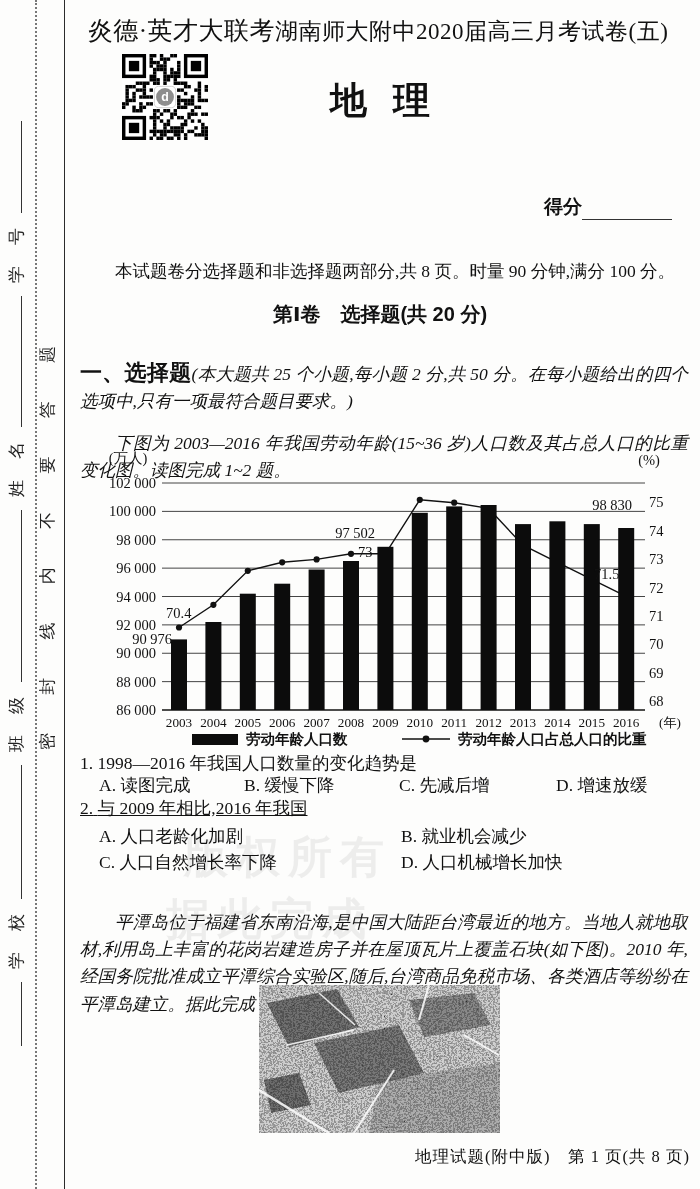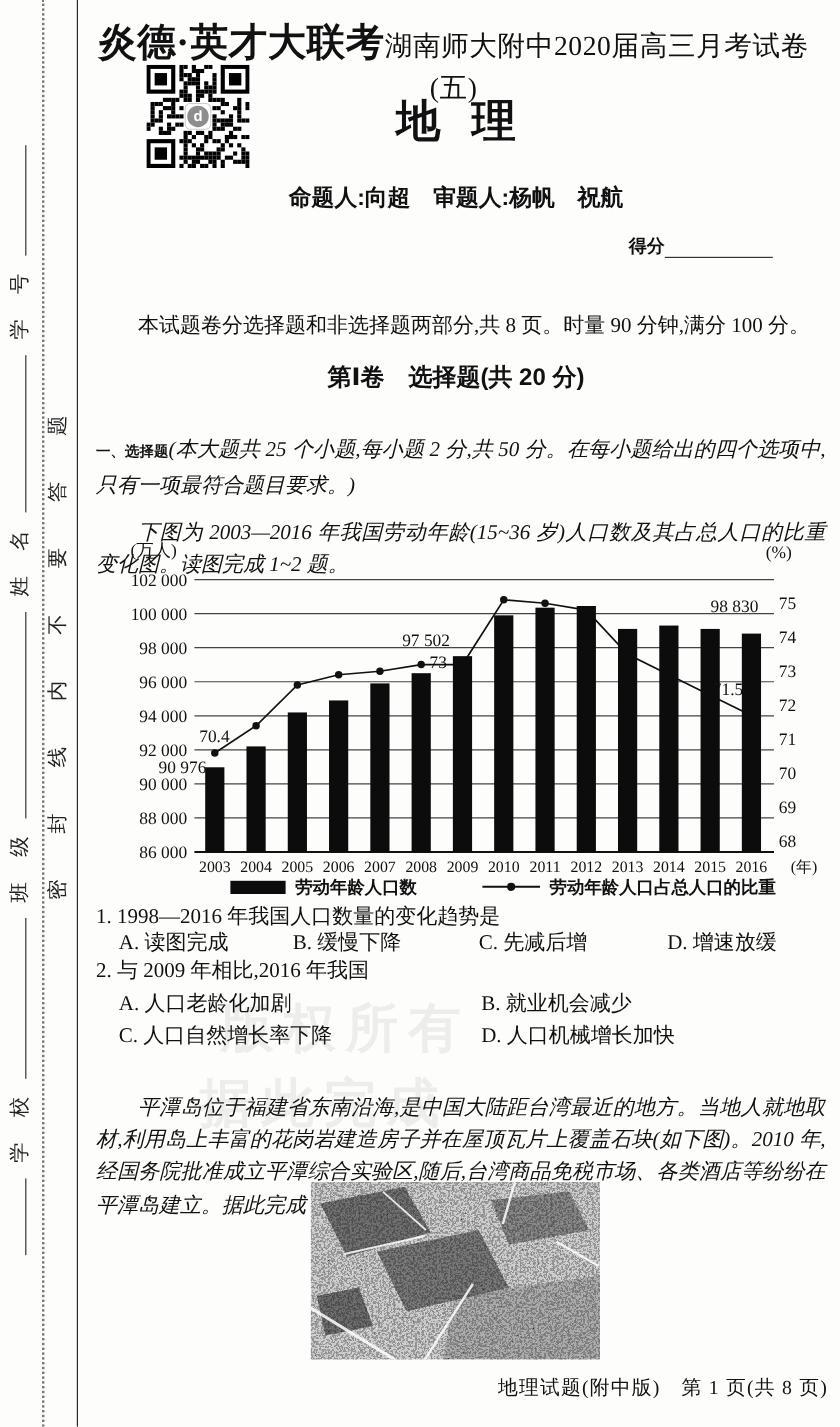--- a/index.html
+++ b/index.html
@@ -13,44 +13,44 @@
   #borderLine{left:64px;top:0;width:1px;height:1189px;background:#2b2b2b;}
   #sealLine{left:35px;top:0;height:1189px;width:0;border-left:2px dotted #777;}
   .strip{position:absolute;transform-origin:0 0;transform:rotate(-90deg);display:flex;align-items:center;white-space:nowrap;}
   #fieldStrip{left:5px;top:1046px;width:944px;height:22px;gap:13px;font-size:17px;color:#222;}
   .fblank{border-bottom:1.2px solid #333;height:1px;align-self:center;margin-top:9px;}
   .flabel{letter-spacing:2px;}
   #sealStrip{left:37px;top:750px;width:404px;height:20px;justify-content:space-between;
              font-size:17px;color:#222;font-family:"Liberation Sans","DejaVu Sans",sans-serif;}
   
   #hline{left:66px;top:14px;width:624px;text-align:center;font-size:23px;letter-spacing:.5px;}
-  #hline .brand{font-weight:700;font-size:32px;}
+  #hline .brand{font-weight:400;font-size:25px;}
   #subj{left:0;top:76px;width:760px;text-align:center;font-size:37px;font-weight:bold;letter-spacing:26px;text-indent:26px;}
   #examiners{left:70px;top:152px;width:620px;text-align:center;font-size:19px;font-weight:bold;}
-  #score{left:524px;top:194px;font-size:15px;font-weight:bold;}
+  #score{left:544px;top:194px;font-size:19px;font-weight:bold;}
   .scoreblank{display:inline-block;width:90px;border-bottom:1.5px solid #333;height:20px;vertical-align:bottom;}
   
   .para{left:80px;width:608px;font-size:17.5px;line-height:27.2px;text-align:justify;}
   .indent{text-indent:2em;}
   #intro{top:240px;}
   #secTitle{left:70px;top:301px;width:620px;text-align:center;font-size:20px;font-weight:bold;
             font-family:"Liberation Sans","DejaVu Sans",sans-serif;}
   #directions{top:343px;}
-  #directions b{font-style:normal;font-family:Liberation Mono, monospace;font-size:12px;}
+  #directions b{font-style:normal;font-family:Liberation Mono, monospace;font-size:22px;}
   #stim1{top:397px;}
   
   #chart{left:72px;top:448px;}
   #chart text{font-family:"Liberation Serif","DejaVu Serif",serif;fill:#111;}
   #chart text.lg{font-family:"Liberation Sans","DejaVu Sans",sans-serif;font-weight:bold;}
   
   .qline{left:80px;width:610px;font-size:17.5px;line-height:27px;white-space:nowrap;}
   .optrow{left:99px;width:590px;display:flex;font-size:17.5px;line-height:27px;white-space:nowrap;}
   .o1{width:145px;} .o2{width:155px;} .o3{width:157px;} .ow{width:302px;}
   #q1stem{top:750px;} #q1opts{top:772px;}
-  #q2stem{top:795px;} #q2row1{top:823px;} #q2row2{top:849px;}
+  #q2stem{top:795px;text-decoration:underline;} #q2row1{top:823px;} #q2row2{top:849px;}
   #stim2{top:876px;}
   #photo{left:259px;top:985px;}
   #footer{left:70px;top:1146px;width:620px;text-align:right;font-size:16.5px;letter-spacing:1px;font-family:Liberation Serif, serif;}
   .wm{position:absolute;font-size:44px;font-weight:bold;color:#3a3a3a;opacity:.075;
       font-family:"Liberation Sans","DejaVu Sans",sans-serif;letter-spacing:8px;pointer-events:none;}
   #wm1{left:150px;top:764px;} #wm2{left:136px;top:828px;margin-left:48px;} #wm3{left:166px;top:890px;}
 </style>
 </head>
 <body>
 
@@ -286,21 +286,20 @@
       <rect x="20" y="2" width="3" height="3" fill="#000"></rect>
       <rect x="0" y="18" width="7" height="7" fill="#000"></rect>
       <rect x="1" y="19" width="5" height="5" fill="#fff"></rect>
       <rect x="2" y="20" width="3" height="3" fill="#000"></rect>
       <rect x="9.4" y="9.4" width="6.2" height="6.2" rx="1.2" fill="#fff" stroke="#ccc" stroke-width="0.25"></rect>
       <circle cx="12.5" cy="12.5" r="2.6" fill="#8d8d8d"></circle>
       <text x="12.5" y="13.7" text-anchor="middle" font-size="3.6" fill="#fff" font-family="&quot;Liberation Sans&quot;,sans-serif" font-weight="bold">d</text>
     </svg>
 
   <div class="abs" id="subj">地理</div>
-  <div class="abs sans" id="examiners">命题人:向超　审题人:杨帆　祝航</div>
 
   <div class="abs sans" id="score"><span>得分</span><span class="scoreblank"></span></div>
 
   <p class="abs para indent" id="intro">本试题卷分选择题和非选择题两部分,共 8 页。时量 90 分钟,满分 100 分。</p>
 
   <div class="abs" id="secTitle">第Ⅰ卷　选择题(共 20 分)</div>
 
   <p class="abs para" id="directions"><b>一、选择题</b><span class="kai">(本大题共 25 个小题,每小题 2 分,共 50 分。在每小题给出的四个选项中,只有一项最符合题目要求。)</span></p>
 
   <p class="abs para indent kai" id="stim1">下图为 2003—2016 年我国劳动年龄(15~36 岁)人口数及其占总人口的比重变化图。读图完成 1~2 题。</p>

